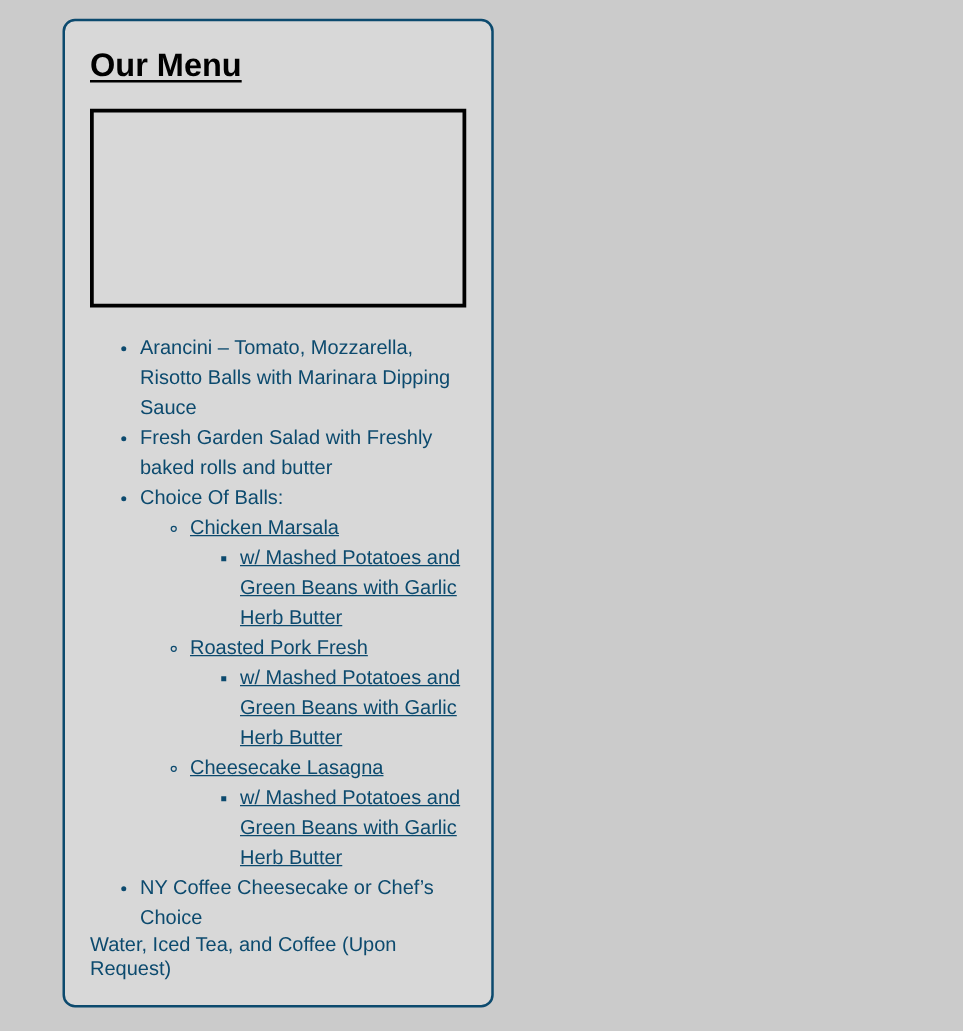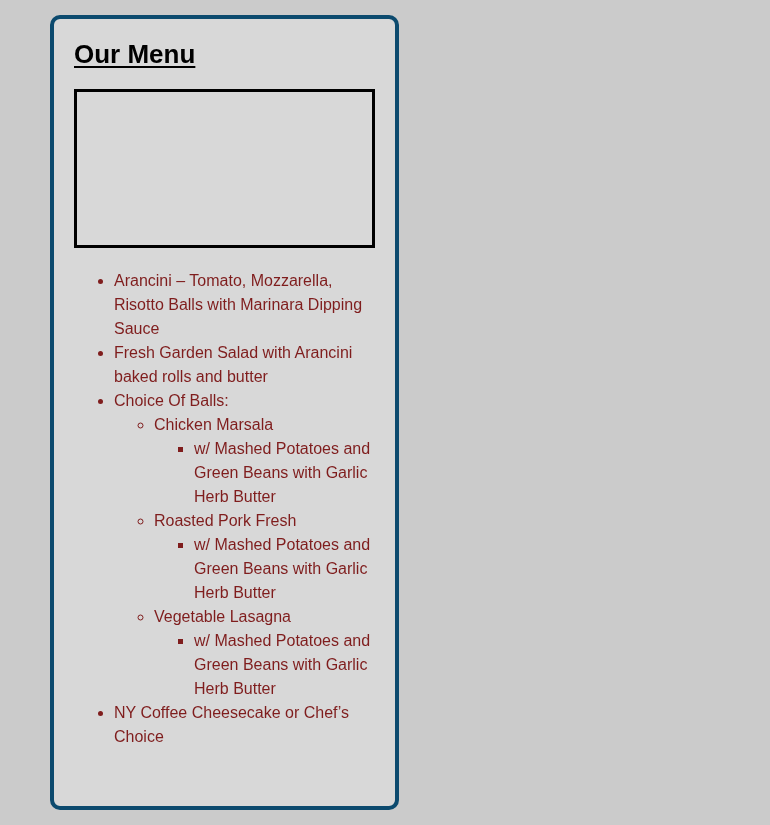--- a/index.html
+++ b/index.html
@@ -9,21 +9,21 @@
     font-family: "Liberation Sans", sans-serif;
     color: #111;
     position: relative;
     overflow: hidden;
   }
   .card {
     position: absolute;
     left: 50px; top: 15px;
     width: 341px; height: 787px;
     background: #d8d8d8;
-    border: 4px solid #0c4a6e;
+    border: 2px solid #0c4a6e;
     border-radius: 10px;
     box-sizing: content-box;
   }
   .title {
     position: absolute;
     left: 20px; top: 19px;
     margin: 0;
     font-size: 26px;
     font-weight: bold;
     text-decoration: underline;
@@ -38,63 +38,64 @@
     width: 295px; height: 153px;
     border: 3px solid #000;
     background: #d8d8d8;
   }
   .menu {
     position: absolute;
     left: 20px; top: 250px;
     width: 300px;
     font-size: 16px;
     line-height: 24px;
-    color: #7f1d1d;
+    color: #0c4a6e;
   }
   .menu ul { margin: 0; padding-left: 40px; }
   .menu ul.lvl1 { list-style-type: disc; }
-  .menu ul.lvl2 { list-style-type: circle; }
+  .menu ul.lvl2 { list-style-type: circle; text-decoration: underline; }
   .menu ul.lvl3 { list-style-type: square; }
   .drinks {
     margin-top: 0;
     line-height: 19px;
     font-size: 16px;
   }
 </style>
 </head>
 <body>
 
 <div class="card">
   <h2 class="title">Our Menu</h2>
 
   <div class="media-frame"></div>
 
   <div class="menu">
     <ul class="lvl1">
       <li>Arancini – Tomato, Mozzarella, Risotto Balls with Marinara Dipping Sauce</li>
-      <li>Fresh Garden Salad with Arancini baked rolls and butter</li>
+      <li>Fresh Garden Salad with Freshly baked rolls and butter</li>
       <li>
         <span>Choice Of Balls:</span>
         <ul class="lvl2">
           <li>
             <span>Chicken Marsala</span>
             <ul class="lvl3">
               <li>w/ Mashed Potatoes and Green Beans with Garlic Herb Butter</li>
             </ul>
           </li>
           <li>
             <span>Roasted Pork Fresh</span>
             <ul class="lvl3">
               <li>w/ Mashed Potatoes and Green Beans with Garlic Herb Butter</li>
             </ul>
           </li>
           <li>
-            <span>Vegetable Lasagna</span>
+            <span>Cheesecake Lasagna</span>
             <ul class="lvl3">
               <li>w/ Mashed Potatoes and Green Beans with Garlic Herb Butter</li>
             </ul>
           </li>
         </ul>
       </li>
       <li>NY Coffee Cheesecake or Chef’s Choice</li>
     </ul>
+    <div class="drinks">Water, Iced Tea, and Coffee (Upon Request)</div>
   </div>
 </div>
 
 </body></html>

